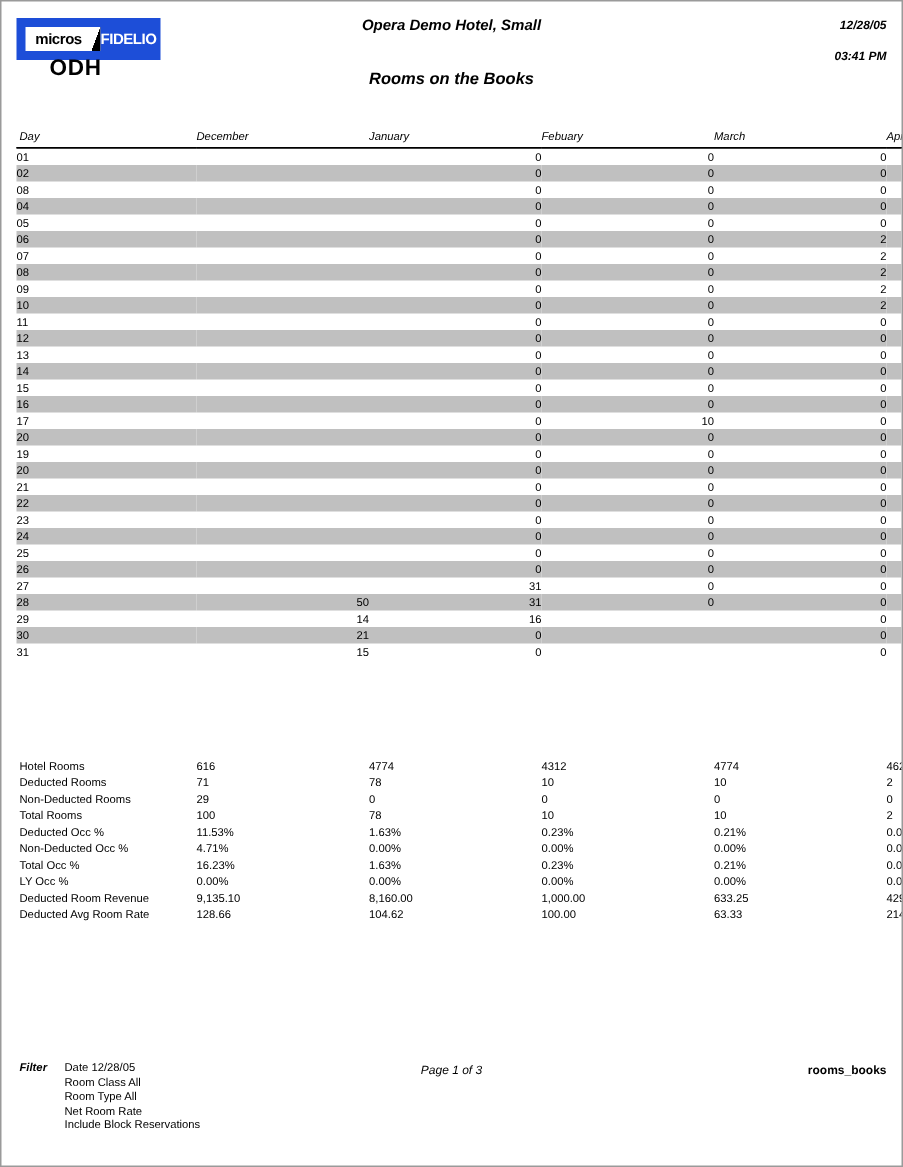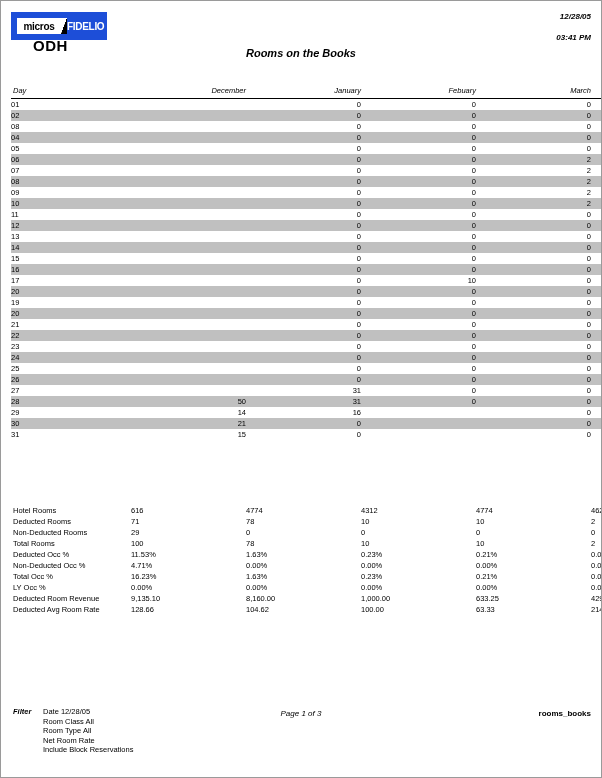--- a/index.html
+++ b/index.html
@@ -131,21 +131,21 @@
     font-weight: normal;
     line-height: 11px;
     height: 11px;
     white-space: nowrap;
   }
   .col-day    { width: 120px; }
   .col-num    { width: 115px; }
   th.hdr {
     font-size: 7.5px;
     font-style: italic;
-    text-align: right;
+    text-align: left;
     padding-right: 4px;
     padding-bottom: 2px;
   }
   th.hdr.left {
     text-align: left;
     padding-left: 2px;
     padding-right: 0;
   }
   tr.head-rule td {
     border-bottom: 1px solid #000;
@@ -237,20 +237,21 @@
 
 <div class="page">
   <div class="inner">
 
     <div class="logo">
       <span class="micros">micros</span>
       <span class="wedge"></span>
       <span class="fidelio">FIDELIO</span>
     </div>
     <div class="odh">ODH</div>
+    <div class="hotel-name">Opera Demo Hotel, Small</div>
     <div class="report-title">Rooms on the Books</div>
     <div class="date">12/28/05</div>
     <div class="time">03:41 PM</div>
 
     <div class="table-wrap">
       <table class="grid">
         <colgroup>
           <col class="col-day">
             <col class="col-num">
             <col class="col-num">

